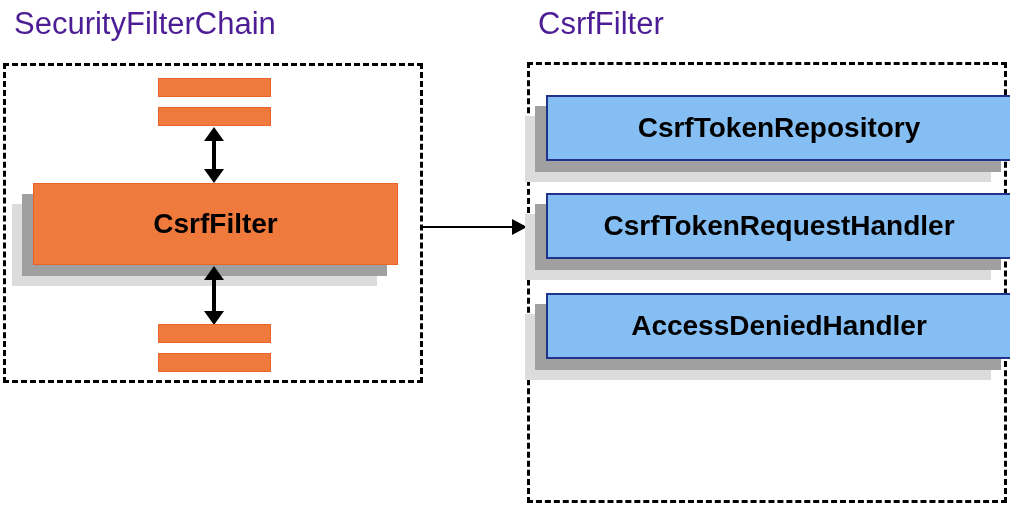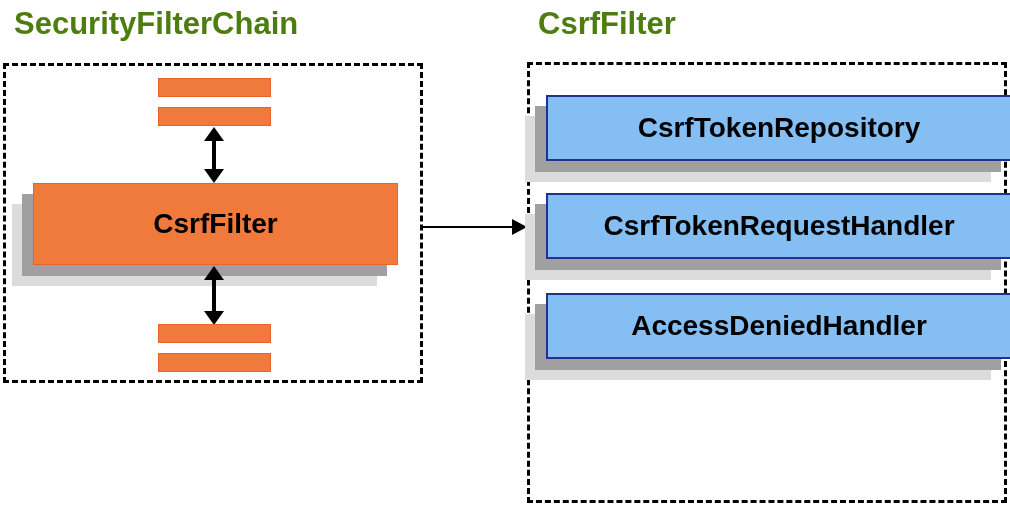--- a/index.html
+++ b/index.html
@@ -7,22 +7,22 @@
     position: relative;
     width: 1010px;
     height: 505px;
     background: #ffffff;
     font-family: "Liberation Sans", sans-serif;
     overflow: hidden;
   }
   .title {
     position: absolute;
     font-size: 31px;
-    font-weight: bold;
-    color: #4d7c0f;
+    font-weight: normal;
+    color: #4c1d95;
     white-space: nowrap;
     letter-spacing: 0px;
   }
   .title-left  { left: 14px;  top: 6px; }
   .title-right { left: 538px; top: 6px; }
 
   .dashed-box {
     position: absolute;
     border: 3px dashed #000;
     box-sizing: border-box;

